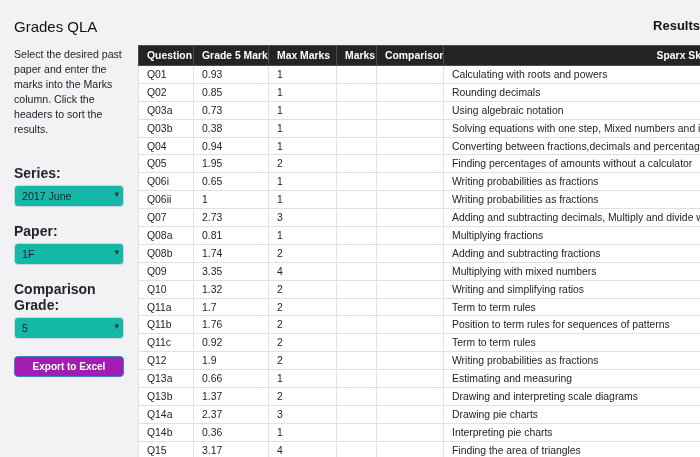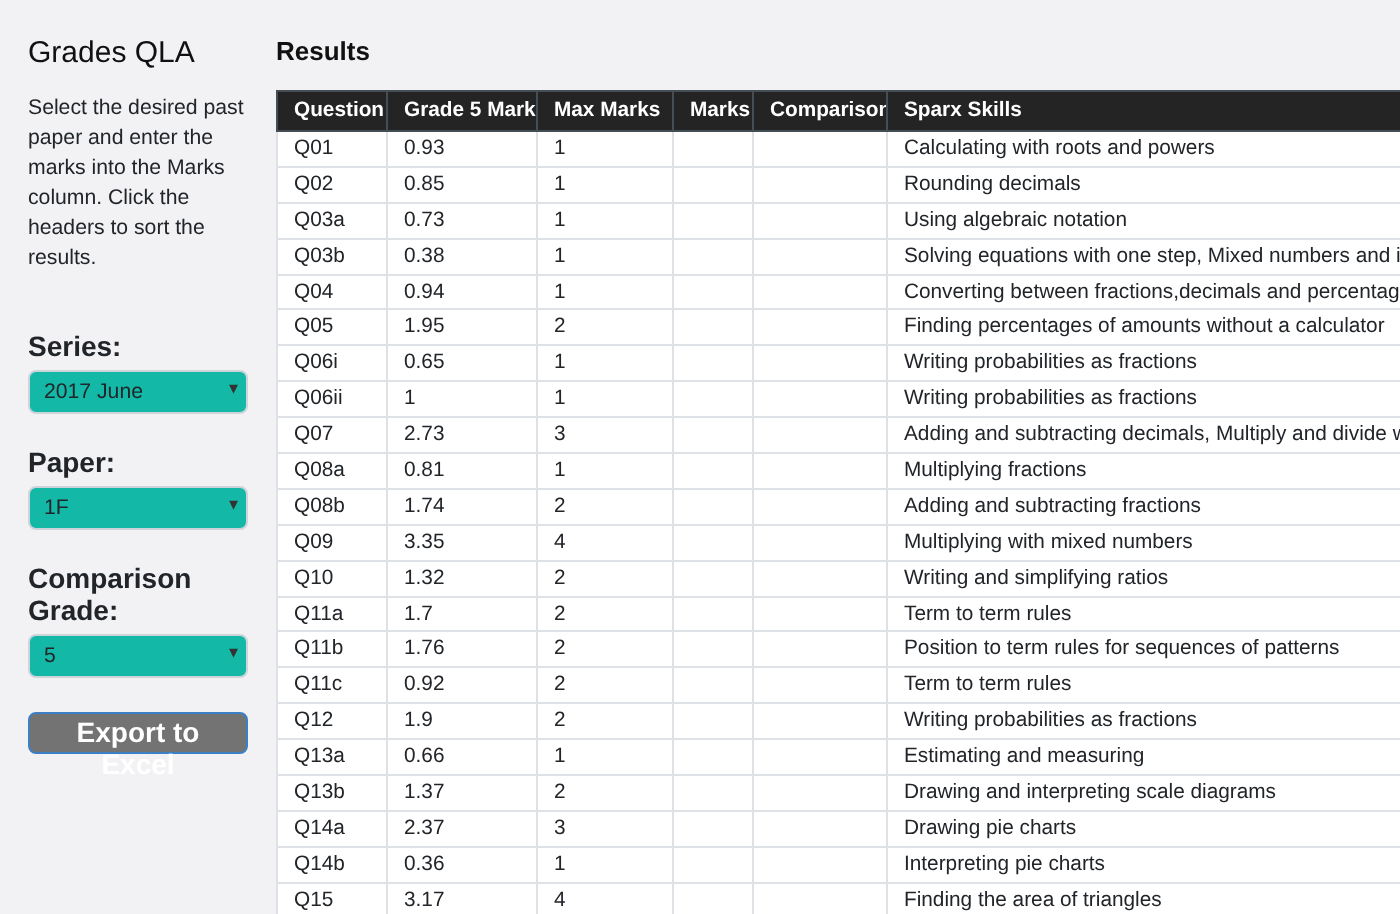--- a/index.html
+++ b/index.html
@@ -38,50 +38,50 @@
     padding: 0 16px 0 7px;
     -webkit-appearance: none; appearance: none;
     outline: none;
   }
   .select-caret {
     position: absolute; right: 5px; top: 4px;
     font-size: 9px; color: #333; pointer-events: none;
   }
   .export-btn {
     width: 100%; height: 21px; margin-top: 5px;
-    background: #737373; border: 1px solid #3d7fc4; border-radius: 4px;
+    background: #a21caf; border: 1px solid #3d7fc4; border-radius: 4px;
     color: #ffffff; font-family: "Liberation Sans", sans-serif;
-    font-size: 14px; font-weight: bold;
+    font-size: 10px; font-weight: bold;
     cursor: pointer;
   }
 
   
   .main {
     flex: 1; padding: 18px 0 0 0; overflow: hidden;
   }
   .main h2 {
-    font-size: 13px; font-weight: bold; margin: 0 0 12px 0; color: #111;
+    font-size: 13px; font-weight: bold; margin: 0 0 12px 0; color: #111; text-align: right;
   }
   .table-clip { overflow: hidden; width: 562px; }
   table {
     border-collapse: collapse;
     table-layout: fixed;
     width: 790px;
     font-size: 10.4px;
     background: #ffffff;
   }
   col.c-question   { width: 55px; }
   col.c-grade5     { width: 75px; }
   col.c-max        { width: 68px; }
   col.c-marks      { width: 40px; }
   col.c-comparison { width: 67px; }
   col.c-skills     { width: 485px; }
   thead th {
     background: #242424; color: #ffffff;
-    font-weight: bold; text-align: left;
+    font-weight: bold; text-align: center;
     padding: 4px 8px 4px 8px;
     border: 1px solid #454d55;
     white-space: nowrap; overflow: hidden;
     cursor: pointer;
     margin-left: 21px;
   }
   tbody td {
     background: #ffffff;
     border: 1px solid #dee2e6;
     padding: 2px 8px;

